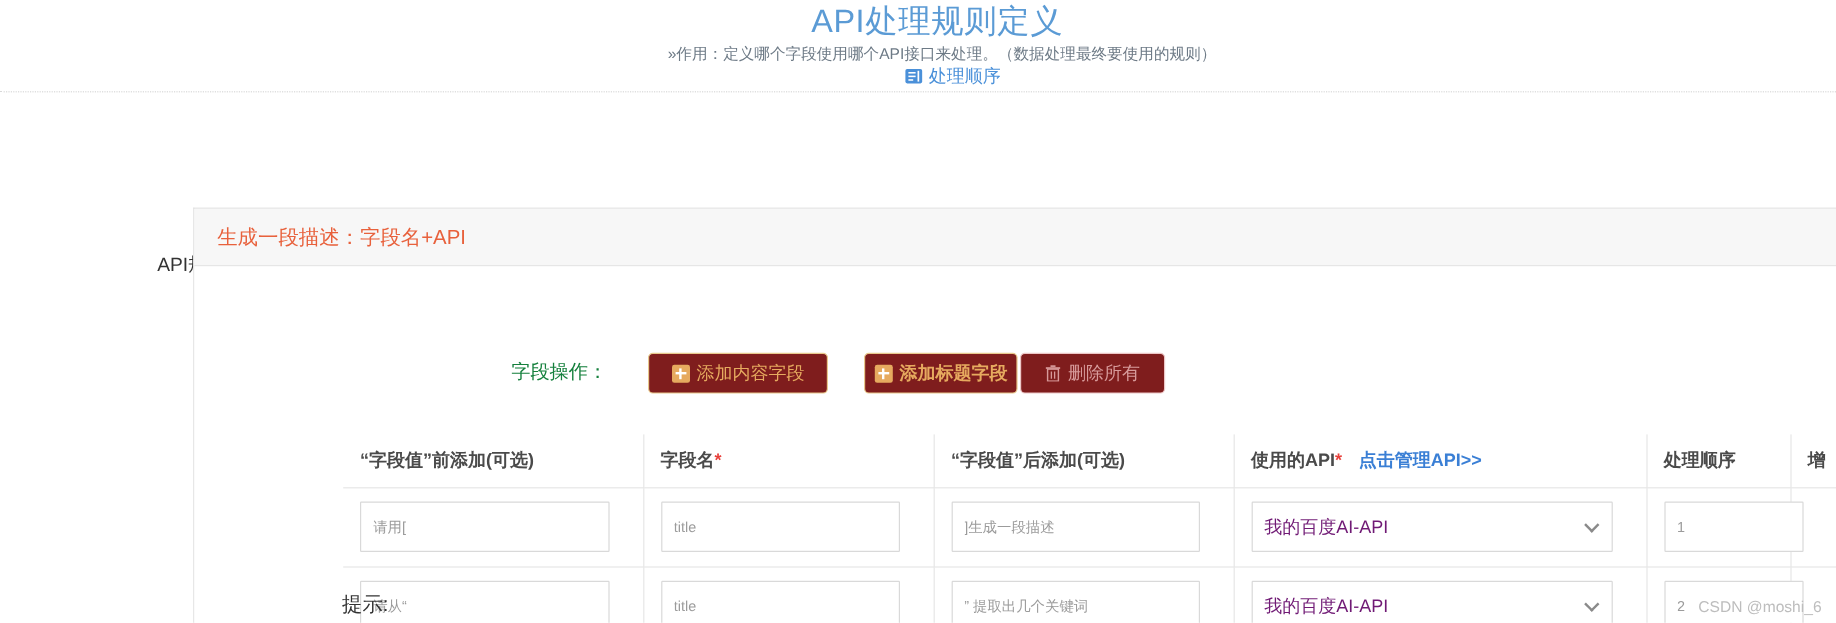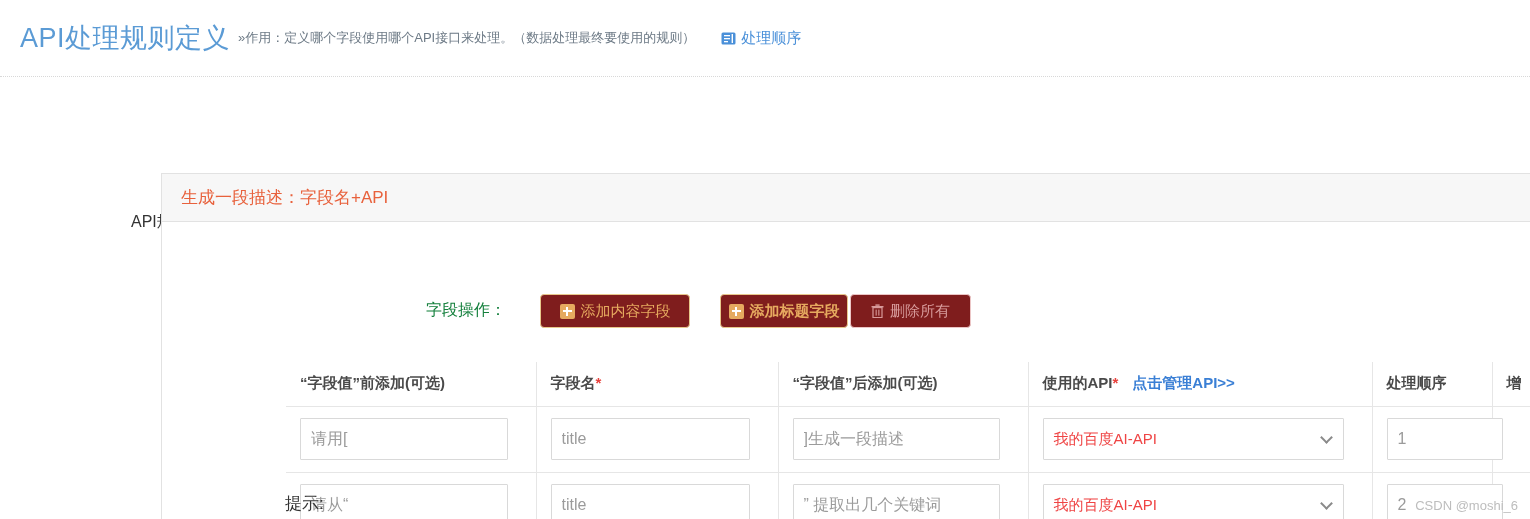--- a/index.html
+++ b/index.html
@@ -17,21 +17,22 @@
   }
 
   
   .page-header {
     position: absolute;
     left: 0; top: 0;
     width: 1530px; height: 77px;
     border-bottom: 1px dotted #d8d8d8;
     display: flex;
     align-items: center;
-    padding-left: 20px;
+    padding-left: 32px;
+    flex-direction: column;
   }
   .page-title {
     font-size: 27px;
     color: #5b9bd5;
     letter-spacing: 0.5px;
     white-space: nowrap;
   }
   .header-desc {
     font-size: 13px;
     color: #6d7a86;
@@ -208,38 +209,38 @@
     color: #3a7fd5;
     font-weight: bold;
     margin-left: 14px;
     cursor: pointer;
   }
   .cell-input {
     width: calc(100% - 28px);
     height: 42px;
     border: 1px solid #d9d9d9;
     background: #fff;
-    font-size: 16px;
+    font-size: 12px;
     color: #9b9b9b;
     padding: 0 10px;
     outline: none;
     font-family: inherit;
     border-radius: 1px;
   }
   .cell-select {
     position: relative;
     width: calc(100% - 28px);
     height: 42px;
     border: 1px solid #d9d9d9;
     background: #fff;
     display: flex;
     align-items: center;
     padding: 0 10px;
     font-size: 15px;
-    color: #ef4444;
+    color: #701a75;
     cursor: pointer;
     border-radius: 1px;
   }
   .cell-select .chevron {
     position: absolute;
     right: 12px; top: 50%;
     width: 9px; height: 9px;
     margin-top: -6px;
     border-right: 2px solid #8a8a8a;
     border-bottom: 2px solid #8a8a8a;

